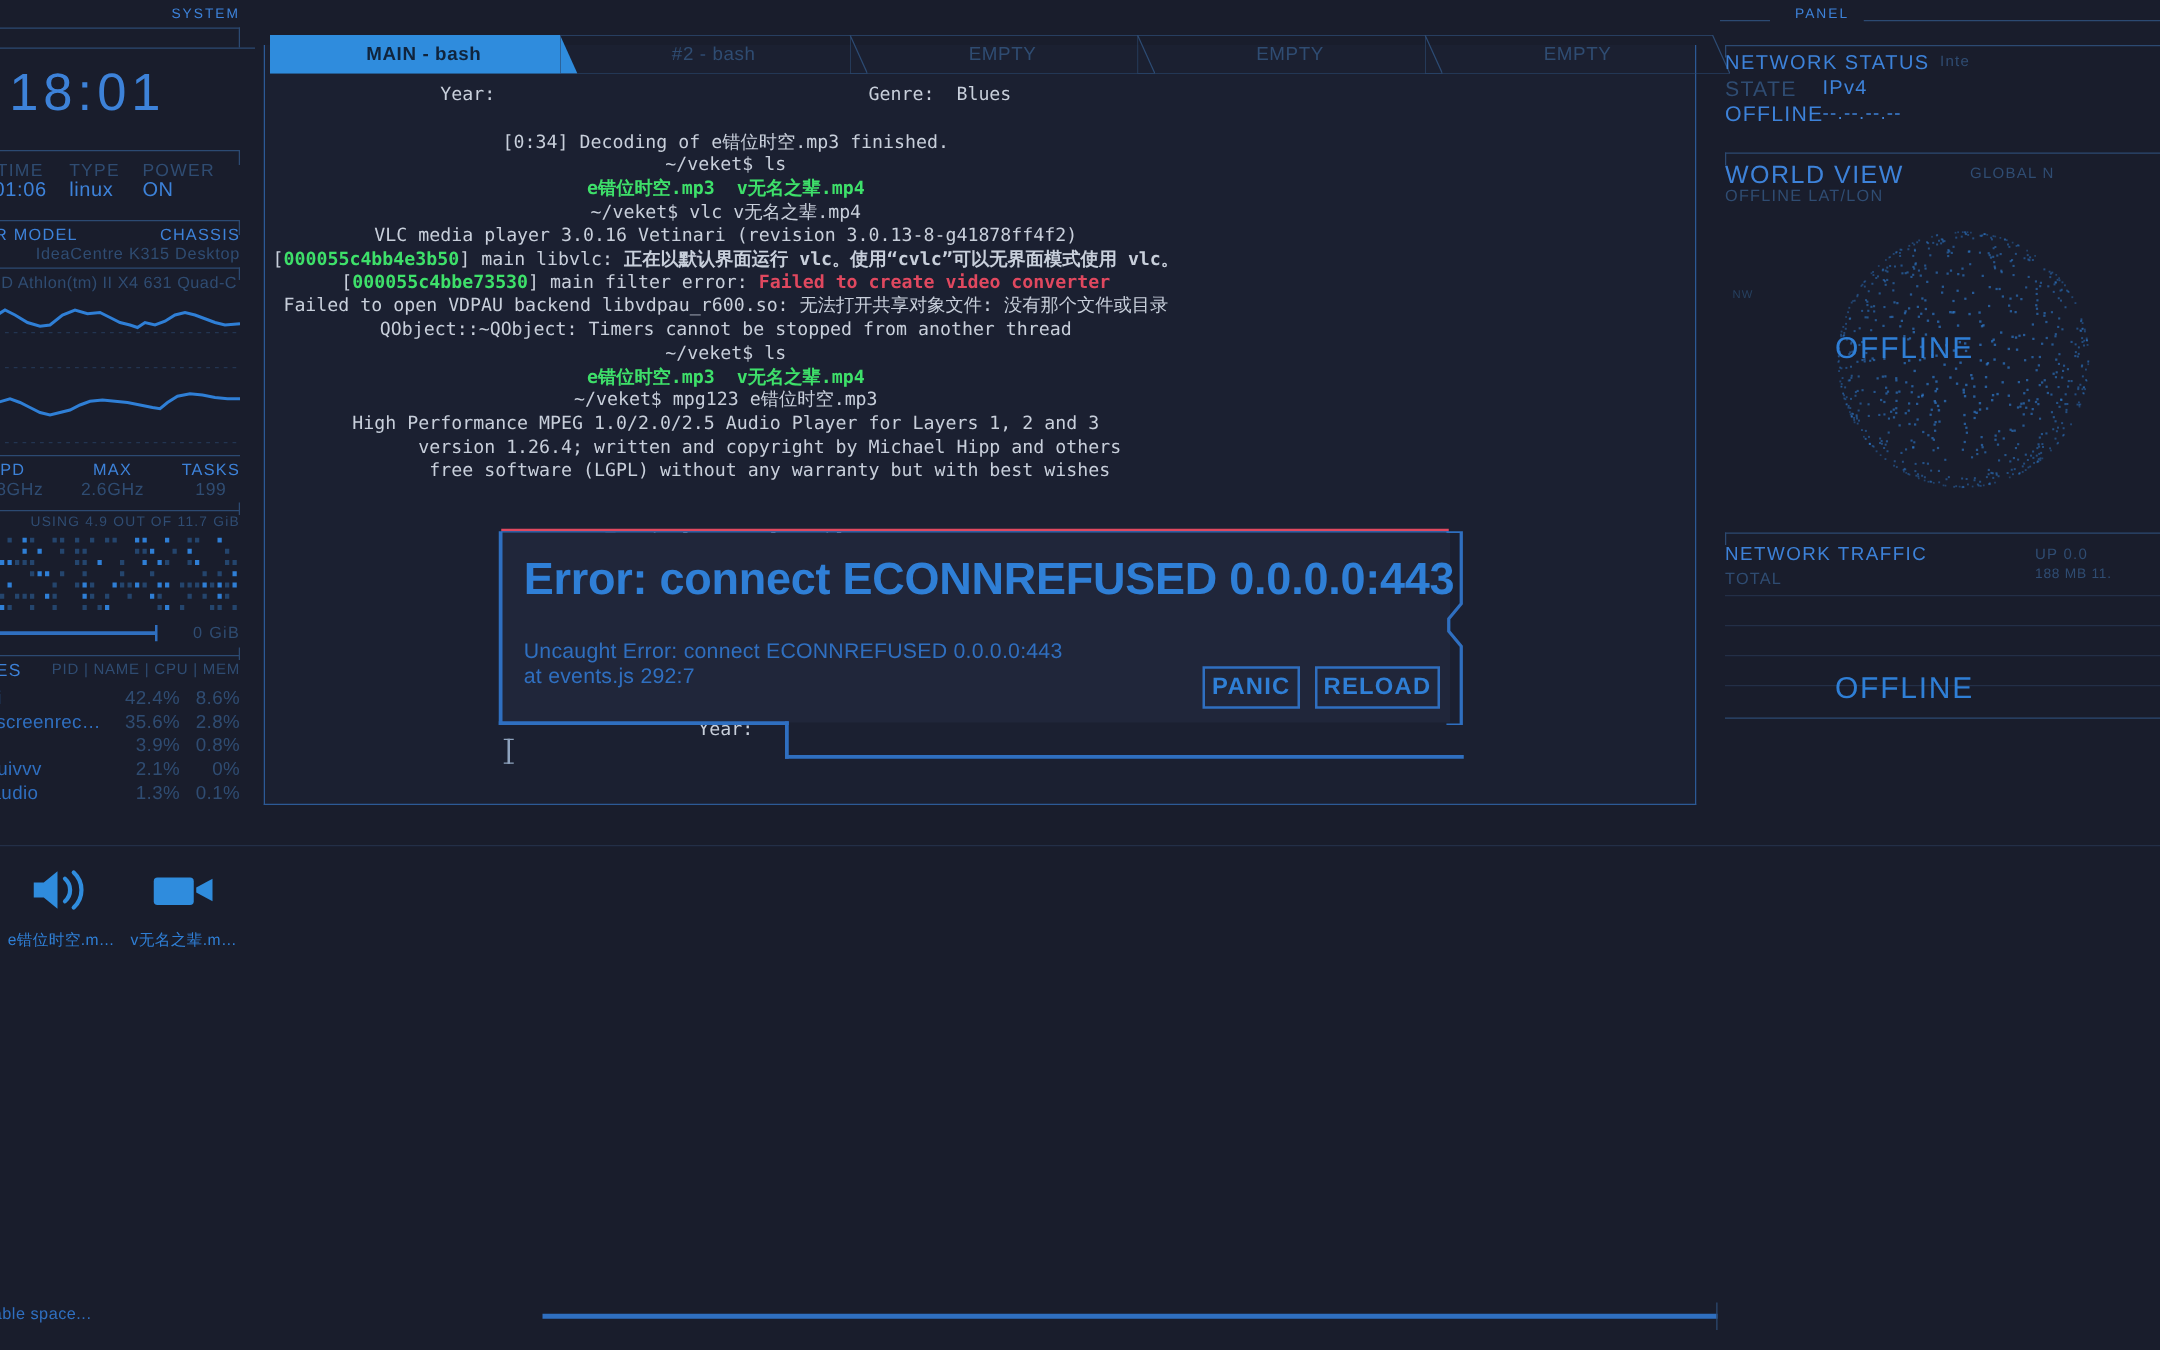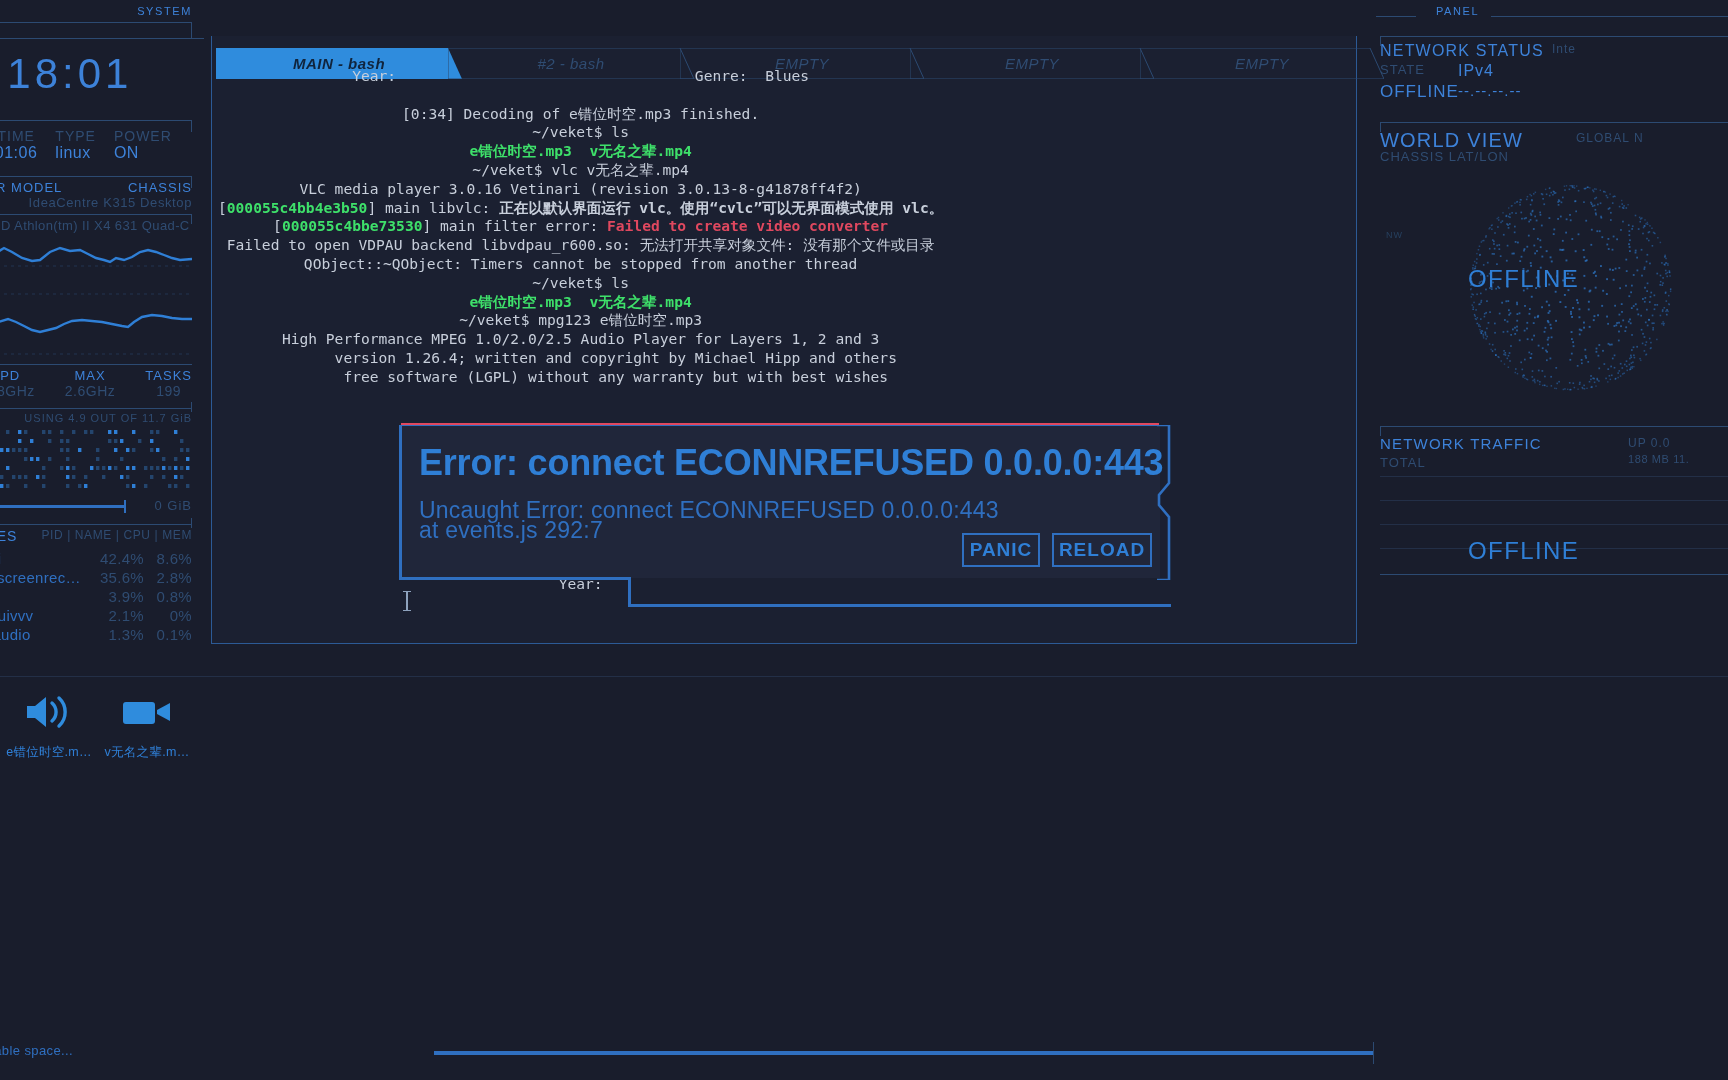--- a/index.html
+++ b/index.html
@@ -75,21 +75,21 @@
   #proc-head .pl { color: #3d82d9; font-size: 14px; letter-spacing: 1px; }
   #proc-list { position: absolute; left: 0; top: 550px; width: 216px; }
   .proc-row { display: flex; align-items: baseline; height: 19px; font-size: 15px; letter-spacing: 0.3px; }
   .proc-row .pname { flex: 1; color: #2f6fc0; white-space: nowrap; overflow: hidden; }
   .proc-row .pcpu { width: 58px; text-align: right; color: #2f4c72; }
   .proc-row .pmem { width: 48px; text-align: right; color: #2f4c72; }
 
   
   #terminal { position: absolute; left: 211px; top: 36px; width: 1146px; height: 608px;
               border: 1px solid #2c5a96; border-top: none; background: #1b2031; }
-  #tabbar { position: absolute; left: 211px; top: 48px; width: 1146px; height: 19px; font-style: italic; }
+  #tabbar { position: absolute; left: 211px; top: 28px; width: 1146px; height: 19px; }
   .tab { position: absolute; top: 0; height: 31px; display: flex; align-items: center; justify-content: center;
          font-size: 15px; letter-spacing: 0.5px; }
   .tab .tab-shape { position: absolute; inset: 0; }
   .tab .tab-text { position: relative; z-index: 2; }
   .tab.active .tab-text { color: #10243c; font-weight: bold; }
   .tab.idle  .tab-text { color: #2f4c72; }
   #term-body { position: absolute; left: 212px; top: 67px; width: 1144px; height: 576px; overflow: hidden; text-align: center; }
   pre#term-text {
     position: absolute; left: 6px; top: 0; margin: 0;
     font-family: "DejaVu Sans Mono", monospace; font-size: 14.6px; line-height: 18.8px;
@@ -107,38 +107,38 @@
   #dlg-bg { position: absolute; left: 1px; top: 6px; width: 760px; height: 152px; background: #20263a; }
   #dlg-top { position: absolute; left: 2px; top: 3px; width: 758px; height: 2px; background: #e0485f; }
   #dlg-top2 { position: absolute; left: 2px; top: 5px; width: 758px; height: 1px; background: #2f6fc0; }
   #dlg-left { position: absolute; left: 0px; top: 5px; width: 3px; height: 155px; background: #2f6fc0; }
   #dlg-botL { position: absolute; left: 0px; top: 157px; width: 232px; height: 3px; background: #2f6fc0; }
   #dlg-stepV { position: absolute; left: 229px; top: 157px; width: 3px; height: 30px; background: #2f6fc0; }
   #dlg-botR { position: absolute; left: 229px; top: 184px; width: 543px; height: 3px; background: #2f6fc0; }
   #dlg-edge { position: absolute; right: 0; top: 5px; width: 14px; height: 155px; }
   #dlg-title { position: absolute; left: 20px; top: 22px; color: #2f7fd6; font-size: 36px;
                font-weight: bold; letter-spacing: -0.2px; white-space: nowrap; }
-  #dlg-sub { position: absolute; left: 20px; top: 80px; color: #2f6fc0; font-size: 23px; line-height: 20px; letter-spacing: 0.2px; }
+  #dlg-sub { position: absolute; left: 20px; top: 91px; color: #2f6fc0; font-size: 17px; line-height: 20px; letter-spacing: 0.2px; }
   .dlg-btn { position: absolute; top: 113px; height: 34px; border: 2px solid #2f6fc0; background: transparent;
              color: #2f7fd6; font-size: 19px; font-weight: bold; letter-spacing: 1px;
              display: flex; align-items: center; justify-content: center; cursor: pointer;
              font-family: "Liberation Sans", sans-serif; }
   #btn-panic  { left: 563px; width: 78px; }
   #btn-reload { left: 653px; width: 100px; }
 
   
   #right-panel { position: absolute; left: 1376px; top: 0; width: 368px; height: 640px; }
   #panel-label { position: absolute; left: 60px; top: 5px; color: #3d82d9; font-size: 11px; letter-spacing: 1.6px; }
   #p-rule0 { left: 0; top: 16px; width: 40px; }
   #p-rule0b { left: 115px; top: 16px; width: 253px; }
   #p-rule1 { left: 4px; top: 36px; width: 364px; }
   #p-tick1 { left: 4px; top: 36px; height: 10px; }
   #nw-title { position: absolute; left: 4px; top: 42px; color: #3d82d9; font-size: 16px; letter-spacing: 1.2px; }
   #nw-inter { position: absolute; left: 176px; top: 42px; color: #2f4c72; font-size: 12px; letter-spacing: 1px; }
-  #nw-k1 { position: absolute; left: 4px; top: 62px; color: #2f4c72; font-size: 13px; letter-spacing: 1px; }
+  #nw-k1 { position: absolute; left: 4px; top: 62px; color: #2f4c72; font-size: 17px; letter-spacing: 1px; }
   #nw-k2 { position: absolute; left: 82px; top: 62px; color: #3d82d9; font-size: 16px; letter-spacing: 1px; }
   #nw-v1 { position: absolute; left: 4px; top: 82px; color: #3d82d9; font-size: 17px; letter-spacing: 1px; }
   #nw-v2 { position: absolute; left: 82px; top: 82px; color: #3d82d9; font-size: 15px; letter-spacing: 1px; }
   #p-rule2 { left: 4px; top: 122px; width: 364px; }
   #p-tick2 { left: 4px; top: 122px; height: 10px; }
   #wv-title { position: absolute; left: 4px; top: 129px; color: #3d82d9; font-size: 20px; letter-spacing: 1.2px; }
   #wv-glob { position: absolute; left: 200px; top: 131px; color: #2f4c72; font-size: 12px; letter-spacing: 1px; }
   #wv-sub { position: absolute; left: 4px; top: 149px; color: #2f4c72; font-size: 13px; letter-spacing: 1px; }
   #globe { position: absolute; left: 20px; top: 175px; width: 348px; height: 230px; }
   #globe-word { position: absolute; left: 92px; top: 265px; color: #2f7fd6; font-size: 24px; letter-spacing: 1.4px; }
@@ -498,21 +498,21 @@
     <div id="nw-inter">Inte</div>
     <div id="nw-k1">STATE</div>
     <div id="nw-k2">IPv4</div>
     <div id="nw-v1">OFFLINE</div>
     <div id="nw-v2">--.--.--.--</div>
 
     <div class="hline" id="p-rule2"></div>
     <div class="vline" id="p-tick2"></div>
     <div id="wv-title">WORLD VIEW</div>
     <div id="wv-glob">GLOBAL N</div>
-    <div id="wv-sub">CHASSIS LAT/LON</div>
+    <div id="wv-sub">OFFLINE LAT/LON</div>
 
     <svg id="globe" viewBox="0 0 348 230">
         <rect x="173.5" y="10.0" width="1.4" height="1.4" fill="#2f7fd6" opacity="0.39"></rect>
         <rect x="217.7" y="179.5" width="1.7" height="1.7" fill="#2f7fd6" opacity="0.56"></rect>
         <rect x="98.4" y="173.7" width="1.6" height="1.6" fill="#2f7fd6" opacity="0.46"></rect>
         <rect x="246.2" y="157.9" width="1.7" height="1.7" fill="#2f7fd6" opacity="0.54"></rect>
         <rect x="252.3" y="144.0" width="1.7" height="1.7" fill="#2f7fd6" opacity="0.54"></rect>
         <rect x="175.5" y="10.0" width="1.4" height="1.4" fill="#2f7fd6" opacity="0.39"></rect>
         <rect x="94.7" y="49.9" width="1.4" height="1.4" fill="#2f7fd6" opacity="0.39"></rect>
         <rect x="247.5" y="93.2" width="1.7" height="1.7" fill="#2f7fd6" opacity="0.57"></rect>

